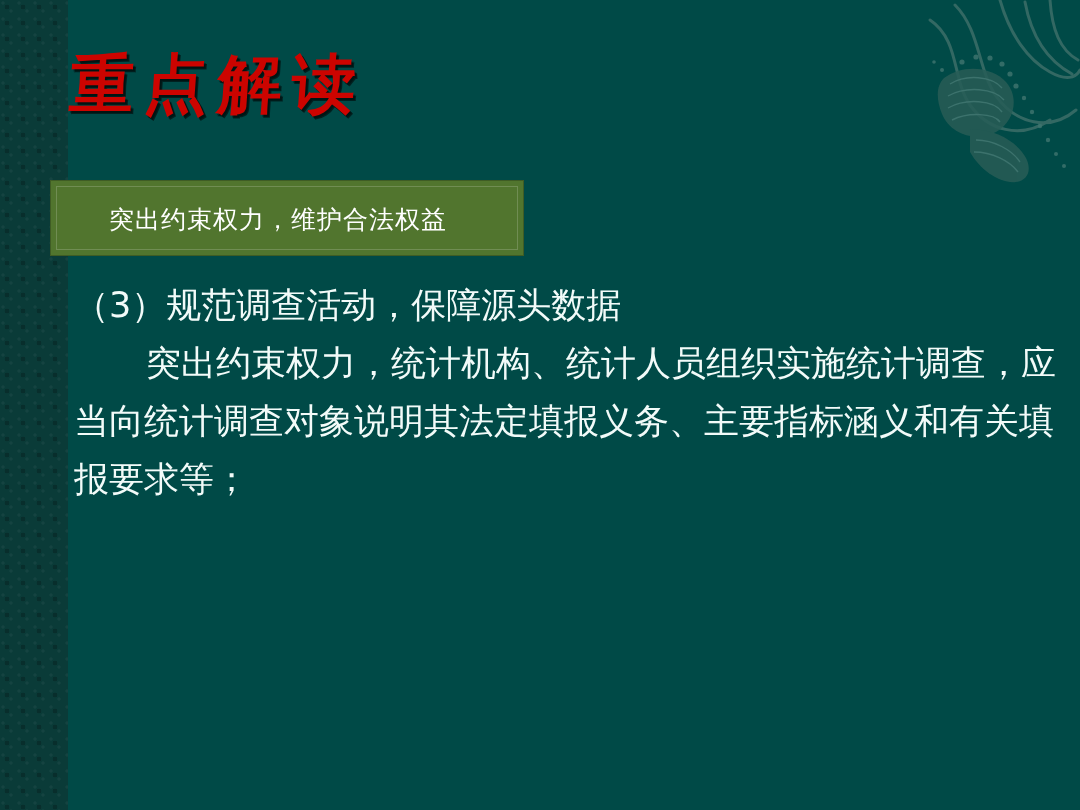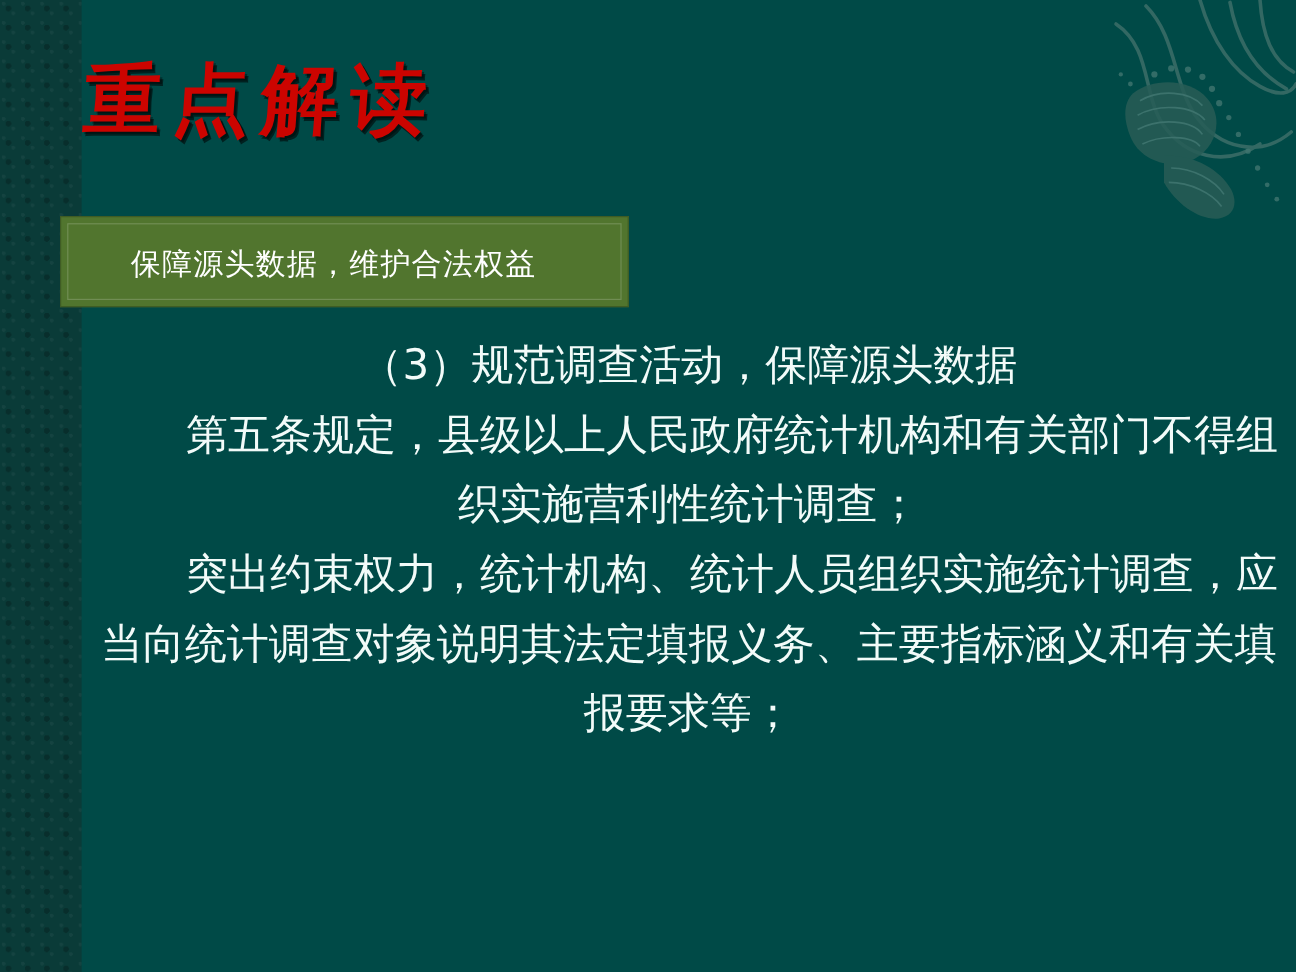--- a/index.html
+++ b/index.html
@@ -102,21 +102,20 @@
     width: 1000px;
     color: #f2fbf9;
     font-family: "DejaVu Sans", "Liberation Sans", sans-serif;
     font-size: 35px;
     line-height: 58px;
     letter-spacing: 0px;
   }
   .para {
     margin: 0;
     padding: 0;
-    text-align: center;
   }
   .para.indent {
     text-indent: 72px;
   }
   .para.heading {
     text-indent: 0;
   }
 </style>
 </head>
 <body>
@@ -160,22 +159,21 @@
       <circle cx="164" cy="166" r="2"></circle>
       <circle cx="42" cy="70" r="2"></circle>
       <circle cx="34" cy="62" r="1.8"></circle>
     </g>
   </svg>
 
   <div id="title">重点解读</div>
 
   <div id="green-box">
     <div id="green-box-inner"></div>
-    <div id="green-box-label">保障源头数据，维护合法权益</div>
+    <div id="green-box-label">突出约束权力，维护合法权益</div>
   </div>
 
   <div id="body-text">
     <p class="para heading">（3）规范调查活动，保障源头数据</p>
-    <p class="para indent">第五条规定，县级以上人民政府统计机构和有关部门不得组织实施营利性统计调查；</p>
     <p class="para indent">突出约束权力，统计机构、统计人员组织实施统计调查，应当向统计调查对象说明其法定填报义务、主要指标涵义和有关填报要求等；</p>
   </div>
 
 </div>
 
 </body></html>

